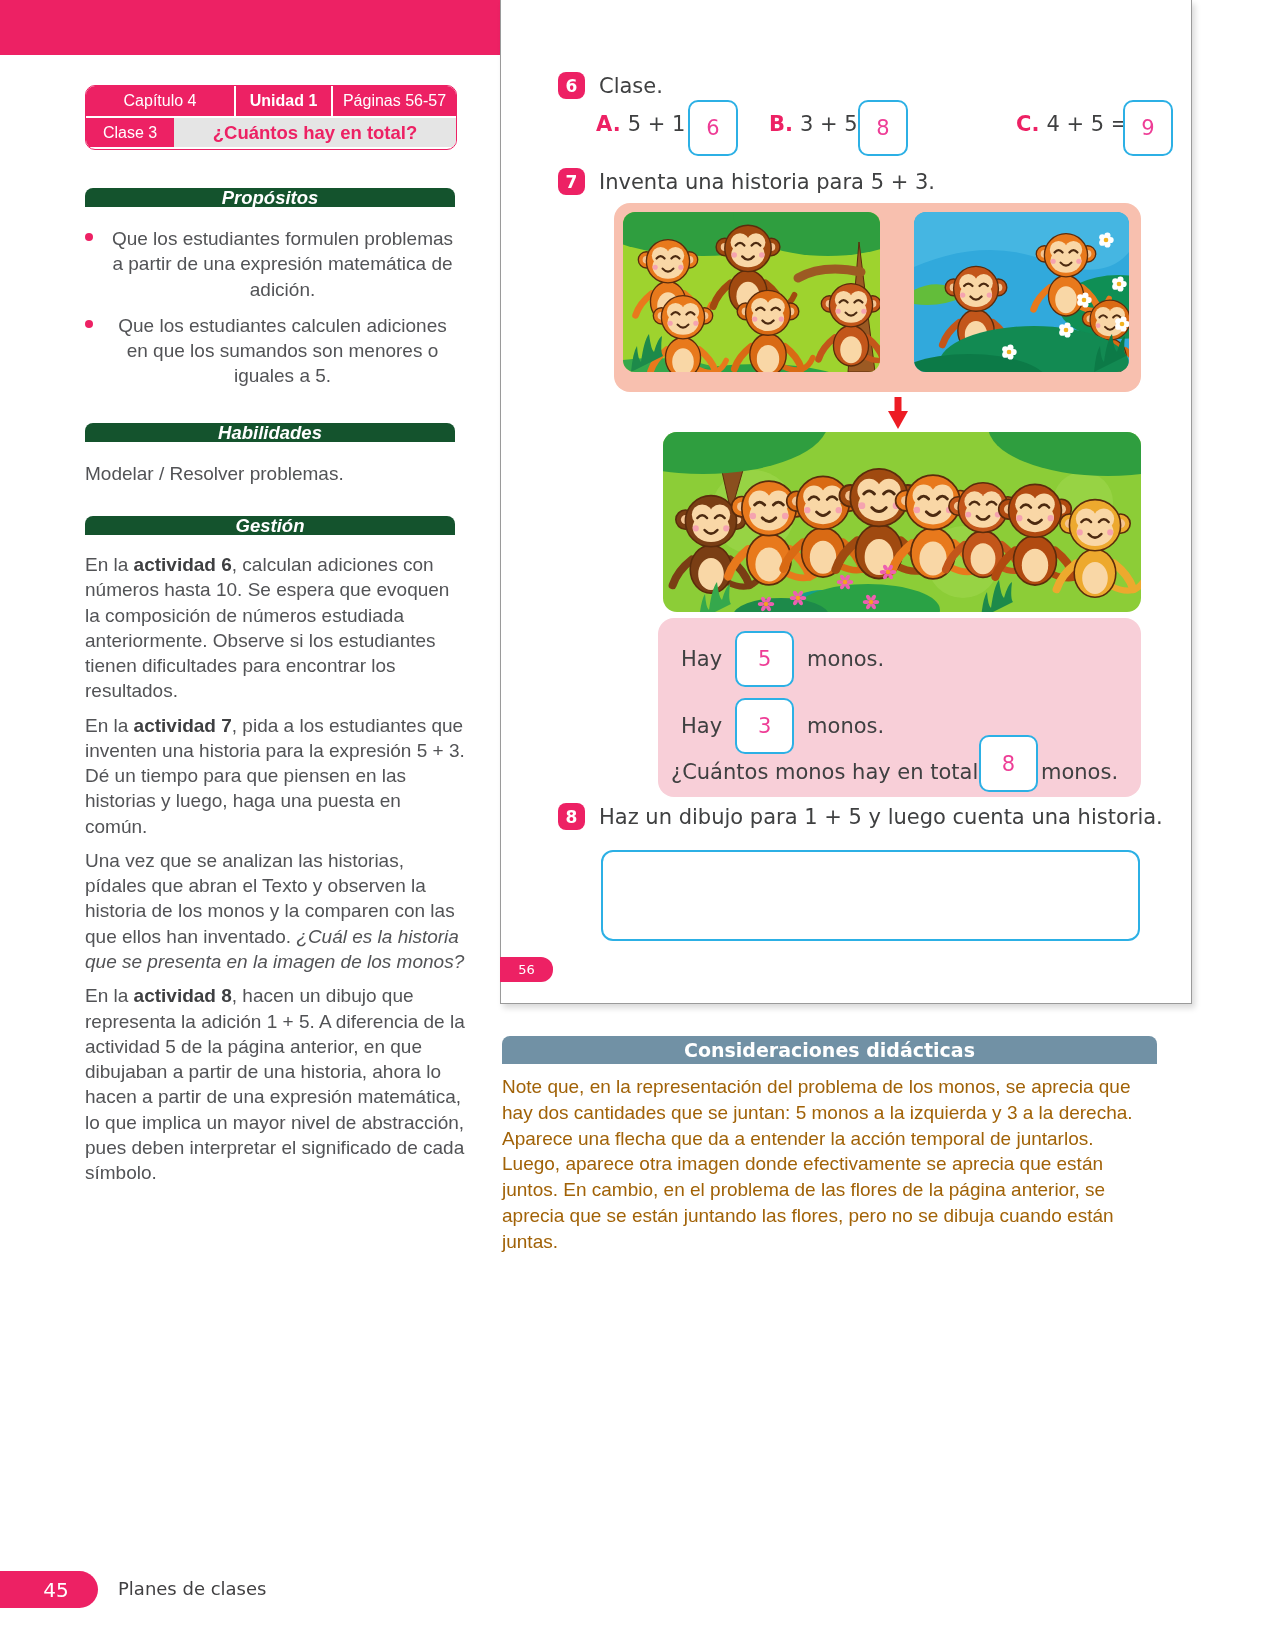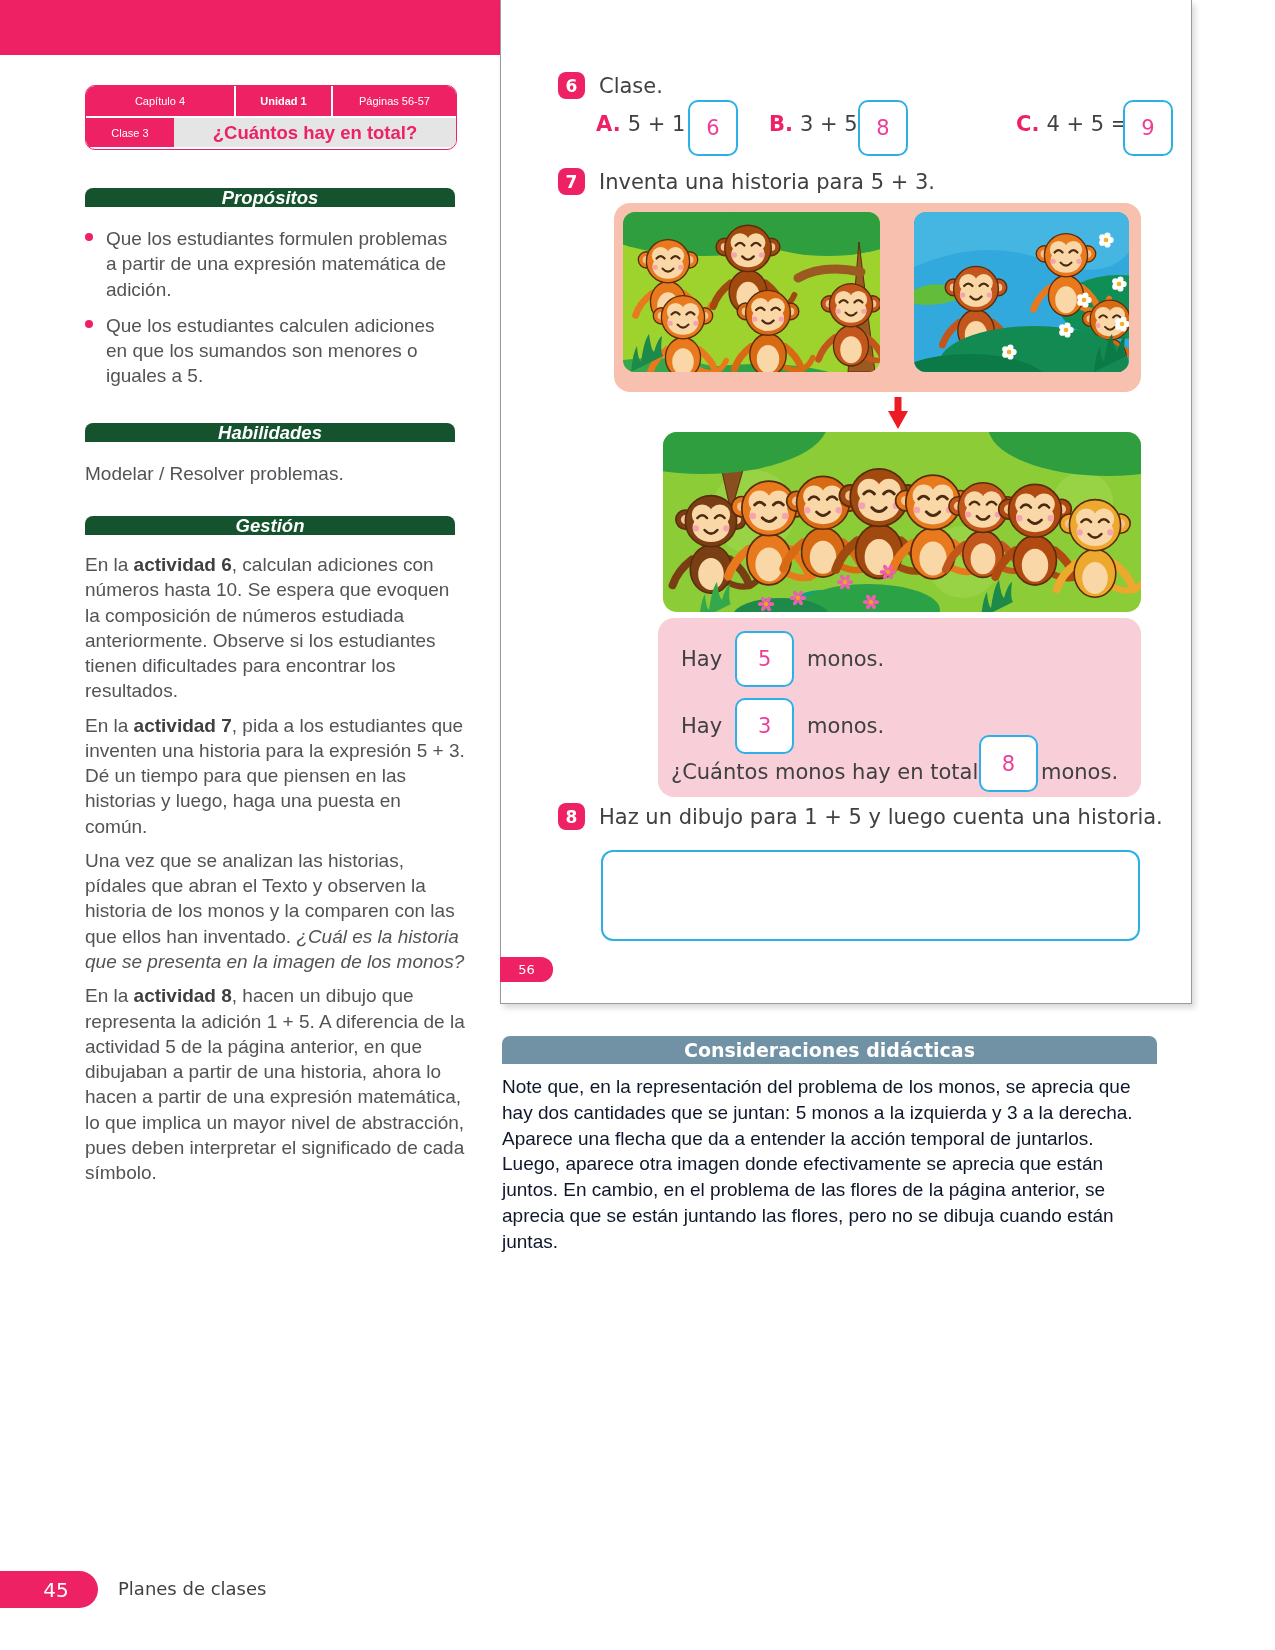--- a/index.html
+++ b/index.html
@@ -8,35 +8,35 @@
 
   
   .topbar{position:absolute;left:0;top:0;width:501px;height:55px;background:#ed2164;}
 
   
   .lesson-card{position:absolute;left:85px;top:85px;width:370px;height:63px;
     border:1.5px solid #ed2164;border-radius:10px;background:#fff;overflow:hidden;
     display:grid;grid-template-rows:30px 29px;row-gap:2px;}
   .lc-row1{display:grid;grid-template-columns:148px 95px 1fr;column-gap:2px;}
   .lc-row2{display:grid;grid-template-columns:88px 1fr;column-gap:0;}
-  .lc-cell{background:#ed2164;color:#fff;font-size:11px;display:flex;align-items:center;justify-content:center;}
+  .lc-cell{background:#ed2164;color:#fff;font-size:16px;display:flex;align-items:center;justify-content:center;}
   .lc-cell.bold{font-weight:bold;}
   .lc-title{background:#e5e5e5;color:#ed2164;font-weight:bold;font-size:18.5px;
     display:flex;align-items:center;justify-content:center;}
 
   .sec-bar{position:absolute;left:85px;width:370px;height:19px;background:#14532d;
     border-radius:8px 8px 0 0;color:#fff;font-weight:bold;font-size:18.5px;
     display:flex;align-items:center;justify-content:center;font-style:italic;}
   .bar-propositos{top:188px;}
   .bar-habilidades{top:423px;}
   .bar-gestion{top:516px;}
 
   .teacher-text{color:#525356;font-size:19px;line-height:1.33;}
   .bullets{position:absolute;left:85px;top:226px;width:374px;margin:0;padding:0;list-style:none;}
-  .bullets li{display:flex;gap:13px;margin-bottom:11px;}
+  .bullets li{display:flex;gap:13px;margin-bottom:11px;text-align:center;}
   .dot{flex:none;width:8px;height:8px;border-radius:50%;background:#ed2164;margin-top:7px;}
   .hab-text{position:absolute;left:85px;top:461px;width:374px;}
   .gestion-text{position:absolute;left:85px;top:552px;width:380px;}
   .gestion-text p{margin:0 0 9px 0;}
   .gestion-text b{color:#3e3f41;}
 
   
   .student-page{position:absolute;left:500px;top:0;width:690px;height:1003px;background:#fff;
     border:1px solid #9a9a9a;border-top:none;box-shadow:3px 4px 6px rgba(0,0,0,.15);
     font-family:"DejaVu Sans",sans-serif;color:#3f4041;}
@@ -70,21 +70,21 @@
   .drawbox{position:absolute;left:100px;top:850px;width:535px;height:87px;
     border:2.5px solid #2cb0e5;border-radius:12px;background:#fff;}
   .page-tab{position:absolute;left:-1px;top:957px;width:53px;height:25px;background:#ed2164;
     border-radius:0 12px 12px 0;color:#fff;font-size:13px;display:flex;align-items:center;justify-content:center;}
 
   
   .consid-bar{position:absolute;left:502px;top:1036px;width:655px;height:28px;background:#7191a5;
     border-radius:8px 8px 0 0;color:#fff;font-weight:bold;font-size:19px;
     font-family:"DejaVu Sans",sans-serif;display:flex;align-items:center;justify-content:center;}
   .consid-text{position:absolute;left:502px;top:1074px;width:642px;margin:0;
-    color:#0f172a;font-size:19px;line-height:1.36;}
+    color:#a16207;font-size:19px;line-height:1.36;}
 
   
   .foot-pill{position:absolute;left:0;top:1571px;width:98px;height:37px;background:#ed2164;
     border-radius:0 19px 19px 0;color:#fff;font-size:20px;font-family:"DejaVu Sans",sans-serif;
     display:flex;align-items:center;justify-content:center;padding-left:14px;box-sizing:border-box;}
   .foot-label{position:absolute;left:118px;top:1578px;color:#414042;font-size:18px;
     font-family:"DejaVu Sans",sans-serif;}
 </style>
 </head>
 <body>

